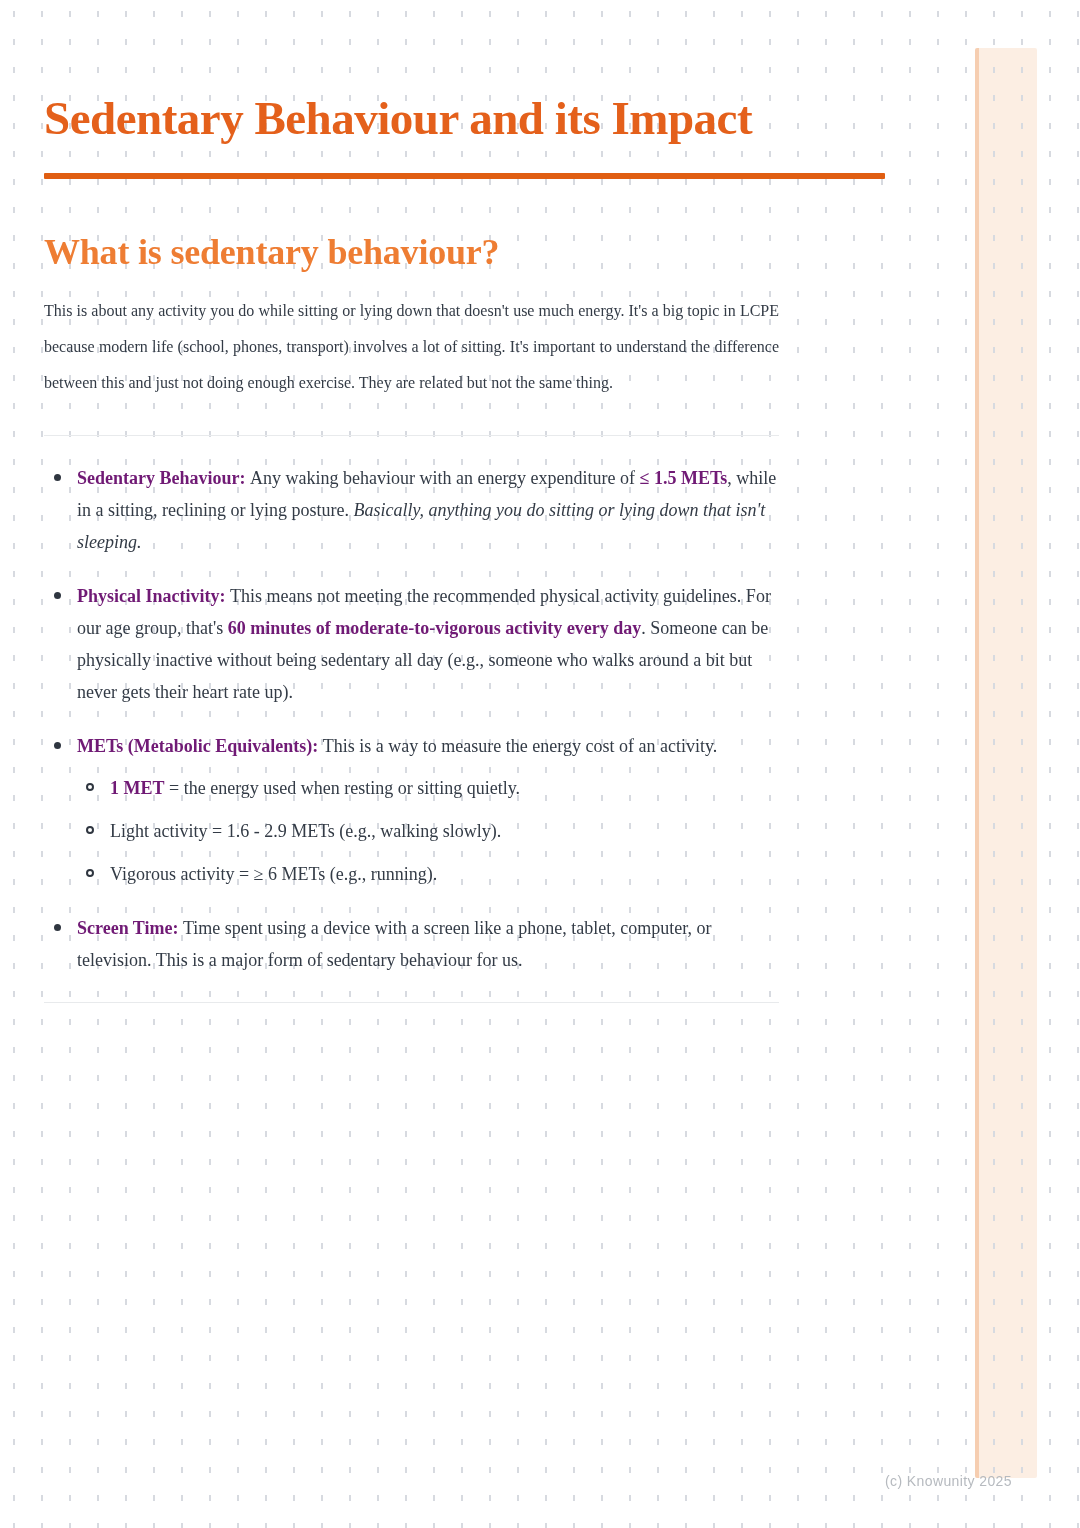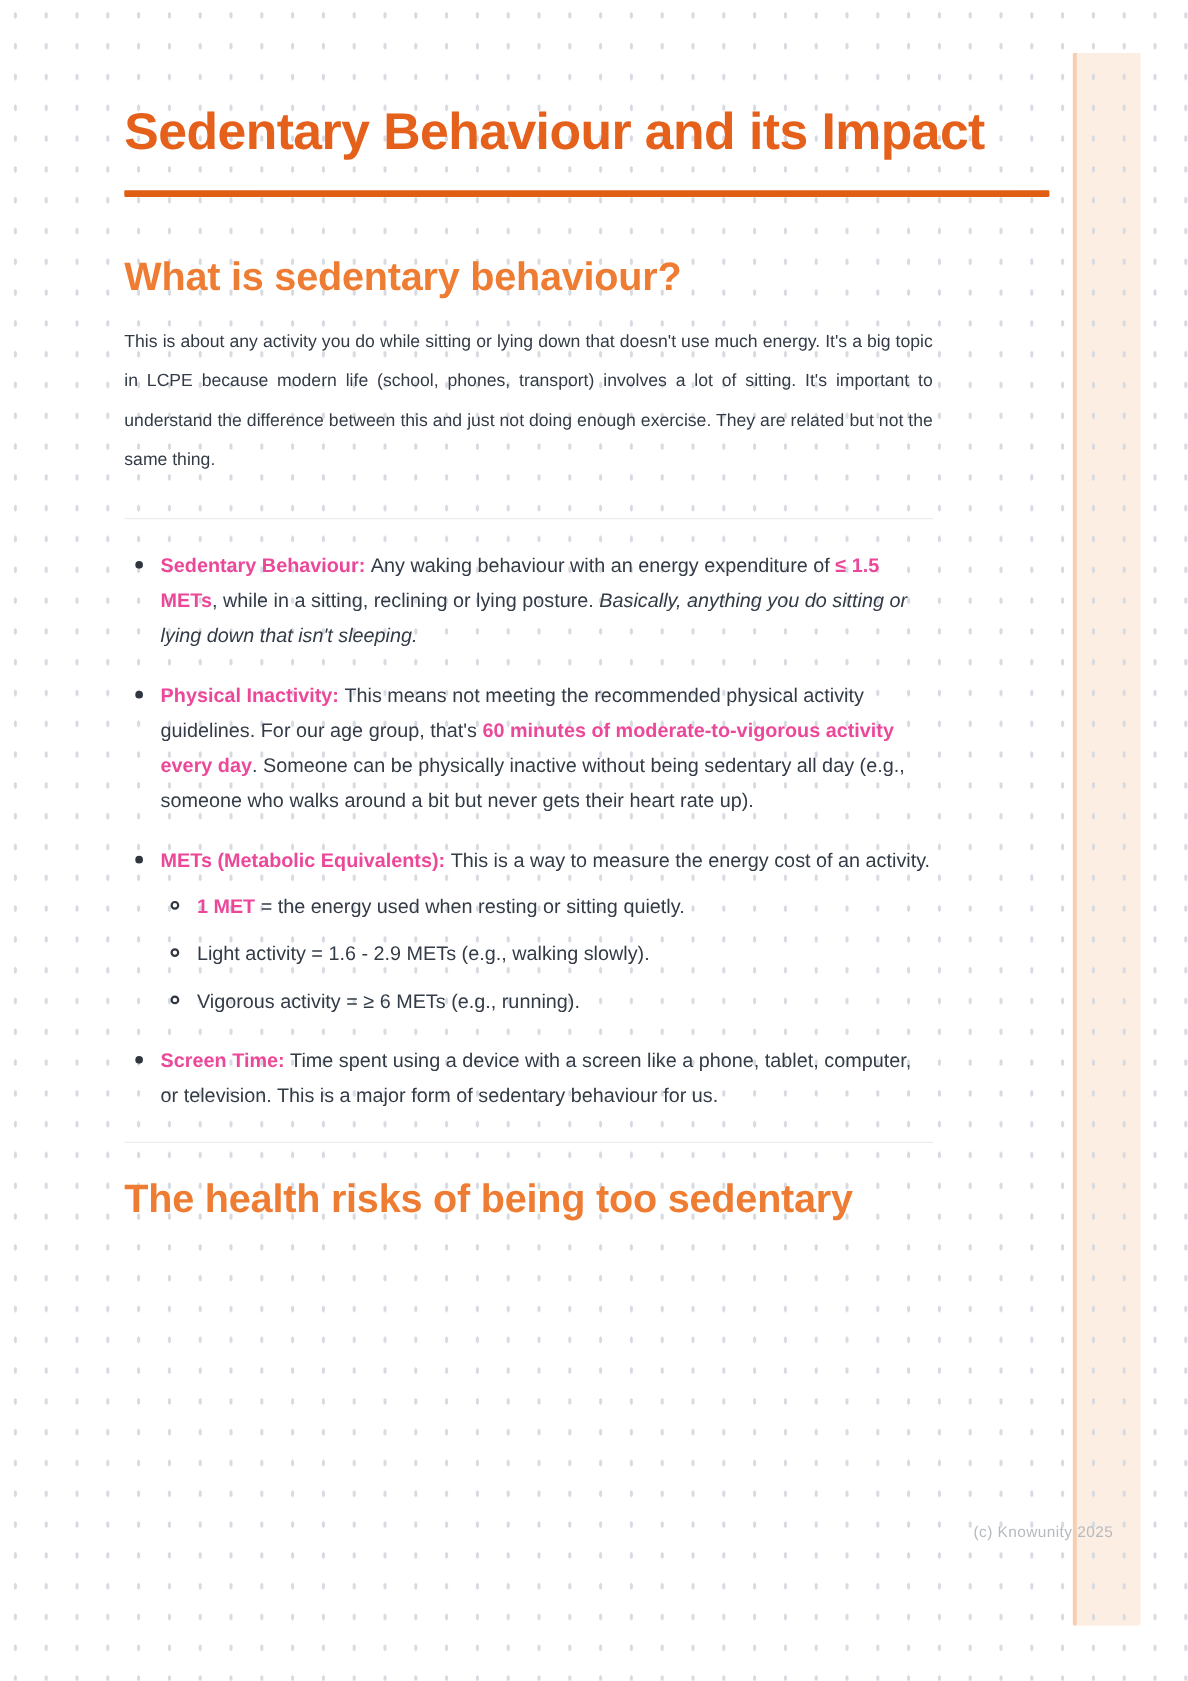--- a/index.html
+++ b/index.html
@@ -19,21 +19,21 @@
     border-radius:2px;z-index:1;
   }
   
   .dots{
     position:absolute;inset:0;z-index:2;pointer-events:none;
     background-image:radial-gradient(ellipse 1.4px 3.4px at 14px 14px,var(--dots,#d7dae0) 0 96%,transparent 100%);
     background-size:28px 28px;
   }
   .content{
     position:relative;z-index:3;
-    margin:88px 0 0 113px;width:841px;
+    margin:88px 0 0 44px;width:841px;font-family:Liberation Serif, serif;
   }
   .page-title{
     width:820px;
     font-size:47px;line-height:1.3;font-weight:700;letter-spacing:-0.5px;
     color:var(--accent,#e4601b);margin:0;
   }
   .title-rule{
     width:841px;height:6px;background:var(--rule,#e05e12);
     margin-top:24px;border:none;border-radius:1px;
   }
@@ -51,39 +51,39 @@
   .divider{
     width:735px;height:1px;background:var(--divider,#e8eaec);
     border:none;margin:34px 0 0 0;
   }
   .divider2{margin-top:26px;}
   .kt-list{margin-top:26px;width:735px;}
   .kt-item{
     position:relative;padding-left:33px;margin-bottom:22px;
     font-size:18px;line-height:32px;color:var(--body,#333b46);
   }
-  .kt-item b{font-weight:700;color:#ec4899;}
+  .kt-item b{font-weight:700;color:#701a75;}
   .kt-item i{font-style:italic;}
   .bullet-dot{
     position:absolute;left:10px;top:12px;width:7px;height:7px;border-radius:50%;
     background:#2f3640;
   }
   .kt-sub{margin:10px 0 0 1px;}
   .kt-subitem{
     position:relative;padding-left:32px;margin-bottom:11px;
     font-size:18px;line-height:32px;color:var(--body,#333b46);
   }
   .kt-subitem:last-child{margin-bottom:0;}
   .bullet-ring{
     position:absolute;left:8px;top:11px;width:8px;height:8px;border-radius:50%;
     border:2px solid #2f3640;background:transparent;box-sizing:border-box;
   }
   .health-par{margin-top:20px;}
   .footer{
-    position:absolute;top:1384px;right:68px;z-index:4;
+    position:absolute;top:1473px;right:68px;z-index:4;
     font-size:14px;letter-spacing:0.4px;color:var(--footer,#b6babf);
   }
 </style>
 </head>
 <body>
 
 <div class="page">
   <div class="side-strip"></div>
   <div class="dots"></div>
 
@@ -102,17 +102,16 @@
         <div class="kt-item"><span class="bullet-dot"></span><span><b>METs (Metabolic Equivalents): </b><span>This is a way to measure the energy cost of an activity.</span></span><div class="kt-sub">
             <div class="kt-subitem"><span class="bullet-ring"></span><span><b>1 MET</b><span> = the energy used when resting or sitting quietly.</span></span></div>
             <div class="kt-subitem"><span class="bullet-ring"></span><span><span>Light activity = 1.6 - 2.9 METs (e.g., walking slowly).</span></span></div>
             <div class="kt-subitem"><span class="bullet-ring"></span><span><span>Vigorous activity = ≥ 6 METs (e.g., running).</span></span></div>
           </div></div>
         <div class="kt-item"><span class="bullet-dot"></span><span><b>Screen Time: </b><span>Time spent using a device with a screen like a phone, tablet, computer, or television. This is a major form of sedentary behaviour for us.</span></span></div>
       </div>
 
     <hr class="divider divider2">
 
-    <h2 class="h2-health">The health risks of being too sedentary</h2>
   </div>
 
   <div class="footer">(c) Knowunity 2025</div>
 </div>
 
 </body></html>

